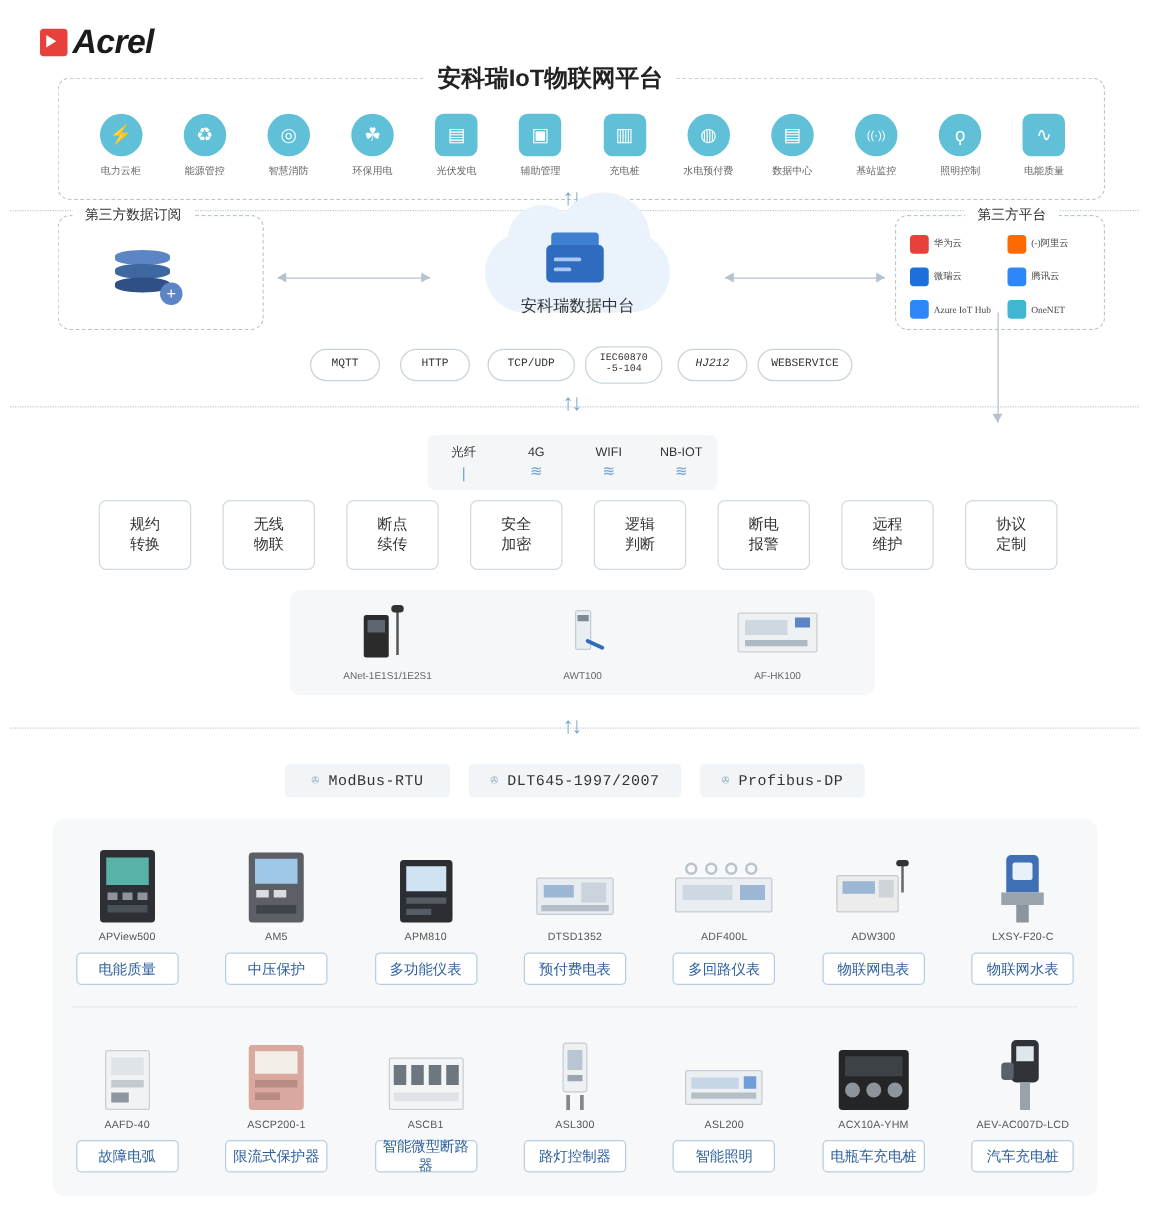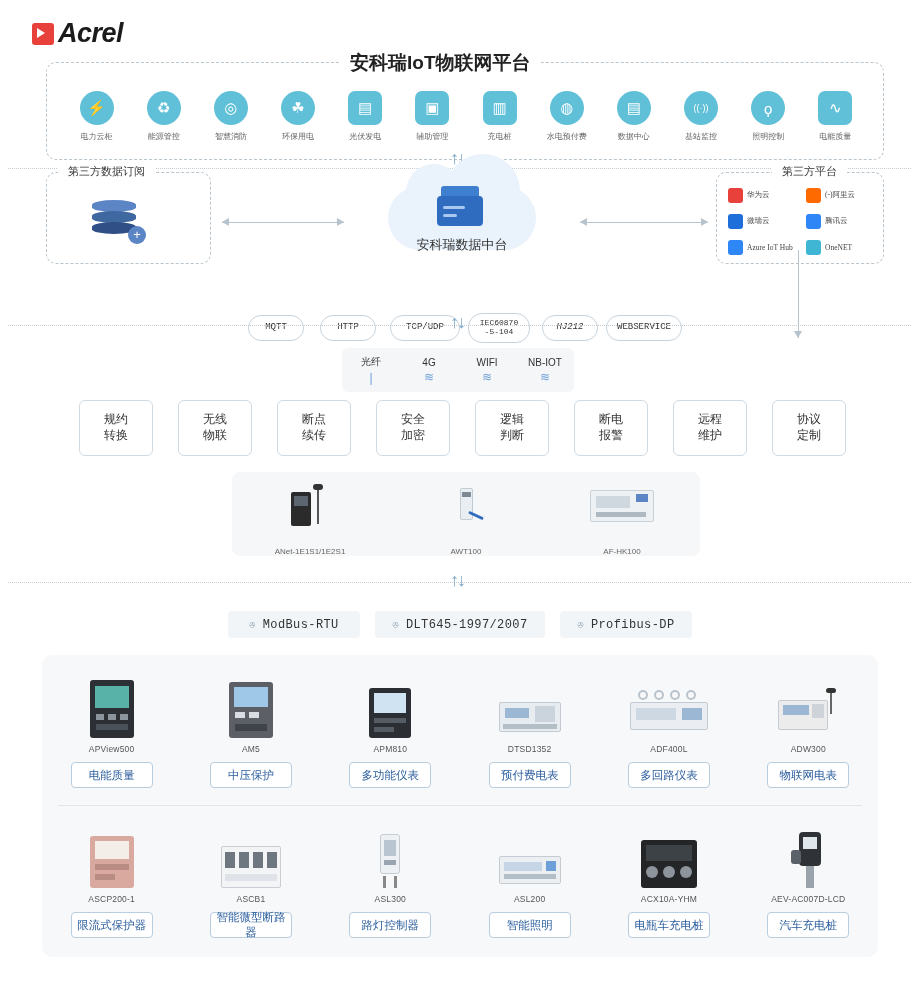--- a/index.html
+++ b/index.html
@@ -94,21 +94,21 @@
   }
   .tp-item { width: 78px; height: 26px; display: flex; align-items: center; gap: 4px; padding-left: 6px; }
   .tp-dot { width: 15px; height: 15px; border-radius: 3px; flex: none; }
   .tp-text { font-size: 7.5px; color: #444; white-space: nowrap; font-family: Liberation Serif, serif; }
 
   
   .pill {
     position: absolute; border: 1px solid #c8d3dc; border-radius: 14px; background: #fff;
     height: 26px; display: flex; align-items: center; justify-content: center;
     font-size: 9px; color: #333; font-family: "Liberation Mono", monospace;
-    text-align: center; line-height: 1.1; margin-top: 36px;
+    text-align: center; line-height: 1.1;
   }
 
   
   .netbox {
     position: absolute; left: 342px; top: 348px; width: 232px; height: 44px;
     background: #f4f6f8; border-radius: 6px; display: flex; align-items: center;
   }
   .net-item { flex: 1; text-align: center; font-size: 10px; color: #333; }
   .net-item .sym { display: block; font-size: 12px; color: #6fa0d6; margin-top: 2px; }
 
@@ -120,21 +120,21 @@
     font-size: 12px; color: #333; text-align: center; line-height: 1.3;
   }
 
   
   .gw-panel {
     position: absolute; left: 232px; top: 472px; width: 468px; height: 84px;
     background: #f5f7f9; border-radius: 8px; display: flex;
   }
   .gw-item { flex: 1; text-align: center; padding-top: 6px; }
   .gw-pic { height: 50px; display: flex; align-items: flex-end; justify-content: center; }
-  .gw-label { font-size: 8px; color: #666; margin-top: 19px; }
+  .gw-label { font-size: 8px; color: #666; margin-top: 8px; }
 
   
   .bus {
     position: absolute; top: 611px; height: 27px; background: #f2f5f7; border-radius: 4px;
     display: flex; align-items: center; justify-content: center; gap: 7px;
     font-size: 12px; color: #333; font-family: "Liberation Mono", monospace;
     letter-spacing: 0.4px;
   }
   .bus .lk { font-size: 10px; color: #8aa4b8; }
 
@@ -484,23 +484,47 @@
           <i style="left:0;top:12px;width:50px;height:30px;background:#ececec;border:1px solid #c6cbd0;border-radius:2px;"></i>
           <i style="left:5px;top:17px;width:26px;height:10px;background:#9bb7d4;"></i>
           <i style="left:34px;top:16px;width:12px;height:14px;background:#cdd3d9;"></i>
           <i style="left:52px;top:0;width:2px;height:26px;background:#666;"></i>
           <i style="left:48px;top:0;width:10px;height:5px;background:#333;border-radius:3px;"></i>
         </div>
       </div>
       <div class="dev-code">ADW300</div>
       <div class="dev-tag">物联网电表</div>
     </div>
+    <div class="dev-cell">
+      <div class="dev-pic">
+        <div class="d-blk" style="width:34px;height:54px;">
+          <i style="left:4px;top:0;width:26px;height:30px;background:#3f6fb5;border-radius:4px 4px 0 0;"></i>
+          <i style="left:9px;top:6px;width:16px;height:14px;background:#e8f0fa;border-radius:2px;"></i>
+          <i style="left:0;top:30px;width:34px;height:10px;background:#9aa4ad;"></i>
+          <i style="left:12px;top:40px;width:10px;height:14px;background:#8c959e;"></i>
+        </div>
+      </div>
+      <div class="dev-code">LXSY-F20-C</div>
+      <div class="dev-tag">物联网水表</div>
+    </div>
   </div>
 
   <div class="dev-row" style="top:822px;">
+    <div class="dev-cell">
+      <div class="dev-pic">
+        <div class="d-blk" style="width:36px;height:48px;">
+          <i style="left:0;top:0;width:36px;height:48px;background:#f0f2f4;border:1px solid #c9ced4;border-radius:2px;"></i>
+          <i style="left:5px;top:6px;width:26px;height:14px;background:#dfe4e9;"></i>
+          <i style="left:5px;top:24px;width:26px;height:6px;background:#c2c9d0;"></i>
+          <i style="left:5px;top:34px;width:14px;height:8px;background:#8e979f;"></i>
+        </div>
+      </div>
+      <div class="dev-code">AAFD-40</div>
+      <div class="dev-tag">故障电弧</div>
+    </div>
     <div class="dev-cell">
       <div class="dev-pic">
         <div class="d-blk" style="width:44px;height:52px;">
           <i style="left:0;top:0;width:44px;height:52px;background:#d9a9a0;border-radius:3px;"></i>
           <i style="left:5px;top:5px;width:34px;height:18px;background:#f3efe8;"></i>
           <i style="left:5px;top:28px;width:34px;height:6px;background:#b88b83;"></i>
           <i style="left:5px;top:38px;width:20px;height:6px;background:#b88b83;"></i>
         </div>
       </div>
       <div class="dev-code">ASCP200-1</div>

